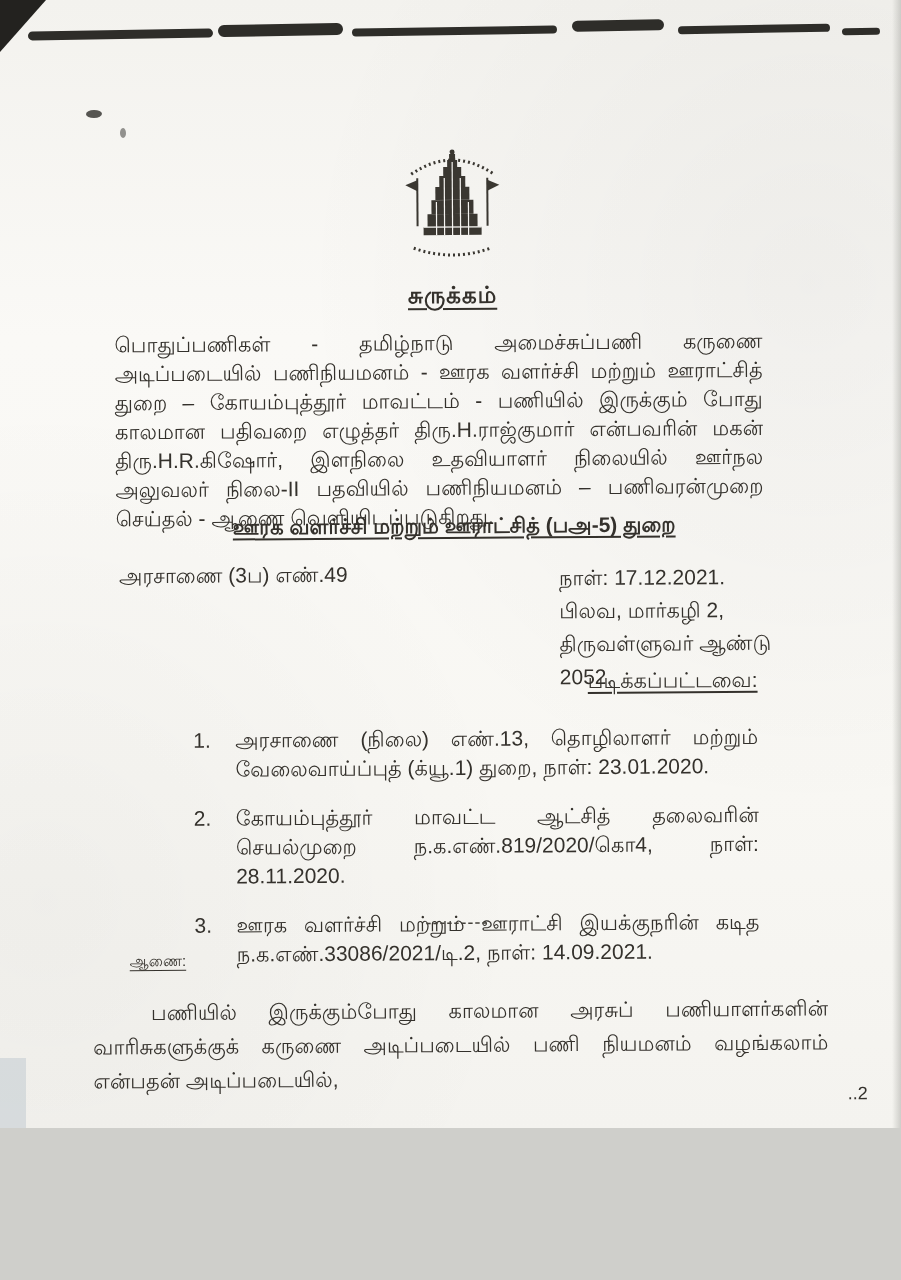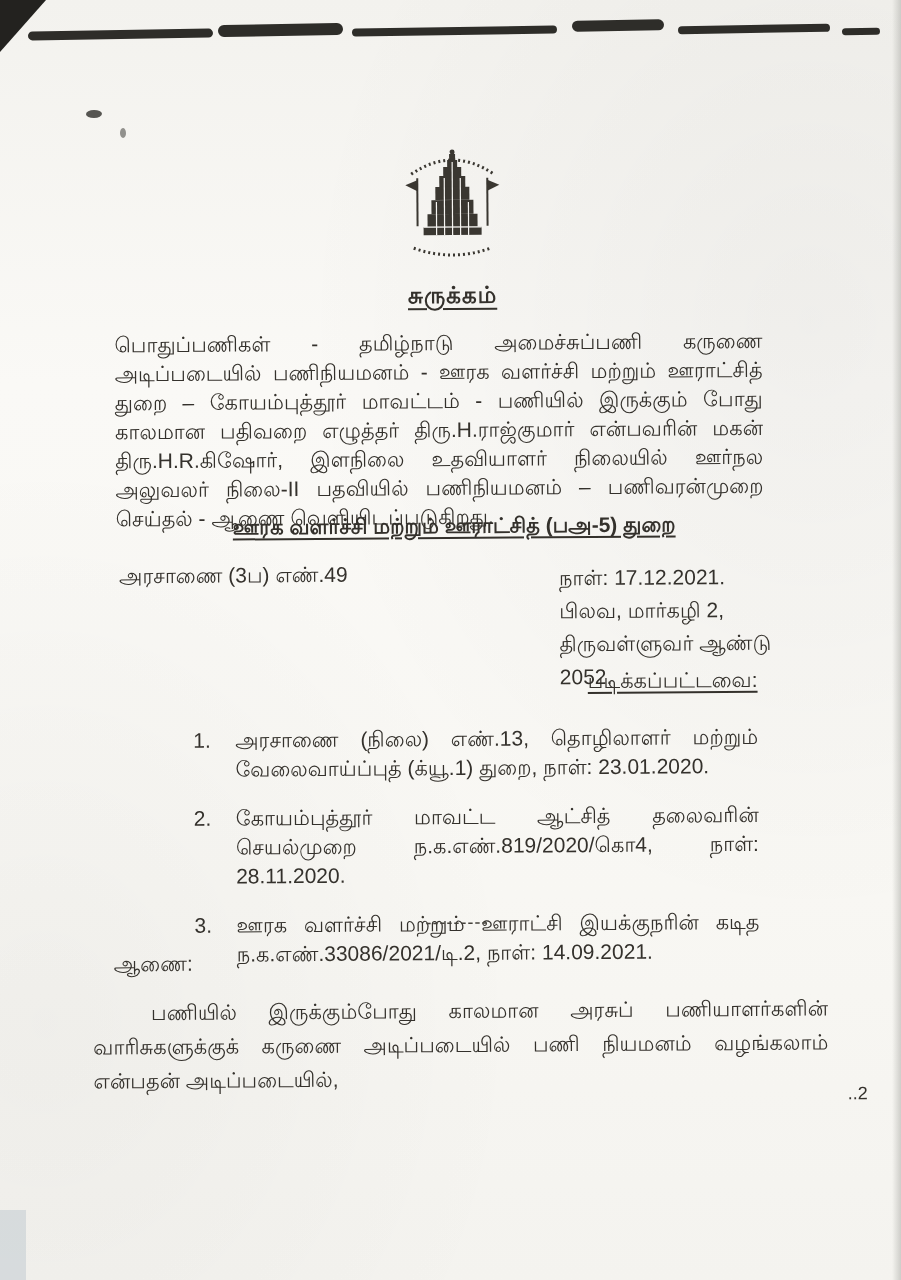--- a/index.html
+++ b/index.html
@@ -3,21 +3,21 @@
 <meta charset="utf-8">
 <style>
   html,body{margin:0;padding:0;}
   body{
     width:901px;height:1280px;
     background:#cfcfcb;
     font-family:"Liberation Sans","DejaVu Sans",sans-serif;
     overflow:hidden;
   }
   .page{
-    position:relative;width:901px;height:1280px;overflow:hidden;
+    position:relative;width:901px;height:1128px;overflow:hidden;
     background:
       radial-gradient(ellipse at 90% 25%, rgba(0,0,0,0.04), transparent 45%),
       radial-gradient(ellipse at 5% 80%, rgba(0,0,0,0.03), transparent 40%),
       linear-gradient(180deg,#f3f2ee 0%,#faf9f6 30%,#f8f7f3 70%,#f4f3ef 100%);
     color:#34312c;
   }
   .edge-right{position:absolute;right:0;top:0;width:9px;height:100%;background:linear-gradient(90deg,transparent,#bdbdb8);opacity:.7;}
   .strip-bl{position:absolute;left:0;bottom:0;width:26px;height:70px;background:#b9c4cc;opacity:.45;}
 
   
@@ -55,22 +55,22 @@
   .read-heading{
     position:absolute;top:670px;left:583px;font-size:21px;
     text-decoration:underline;text-underline-offset:4px;
   }
   .read-list{position:absolute;top:724px;left:188px;width:565px;}
   .read-item{display:flex;margin-bottom:20px;font-size:21px;line-height:29px;}
   .read-num{width:42px;flex:0 0 42px;}
   .read-text{flex:1;text-align:justify;}
   .separator{position:absolute;top:912px;left:0;width:100%;text-align:center;font-size:18px;letter-spacing:1px;color:#45423c;}
   .order-heading{
-    position:absolute;top:950px;left:107px;font-size:21px;
-    text-underline-offset:4px;
+    position:absolute;top:950px;left:123px;font-size:15px;
+    text-decoration:underline;text-underline-offset:4px;
   }
   .order-para{
     position:absolute;top:994px;left:86px;width:735px;margin:0;
     font-size:21px;line-height:34px;text-align:justify;text-indent:58px;
   }
   .page-number{position:absolute;top:1086px;left:840px;font-size:18px;}
 </style>
 </head>
 <body>
 

